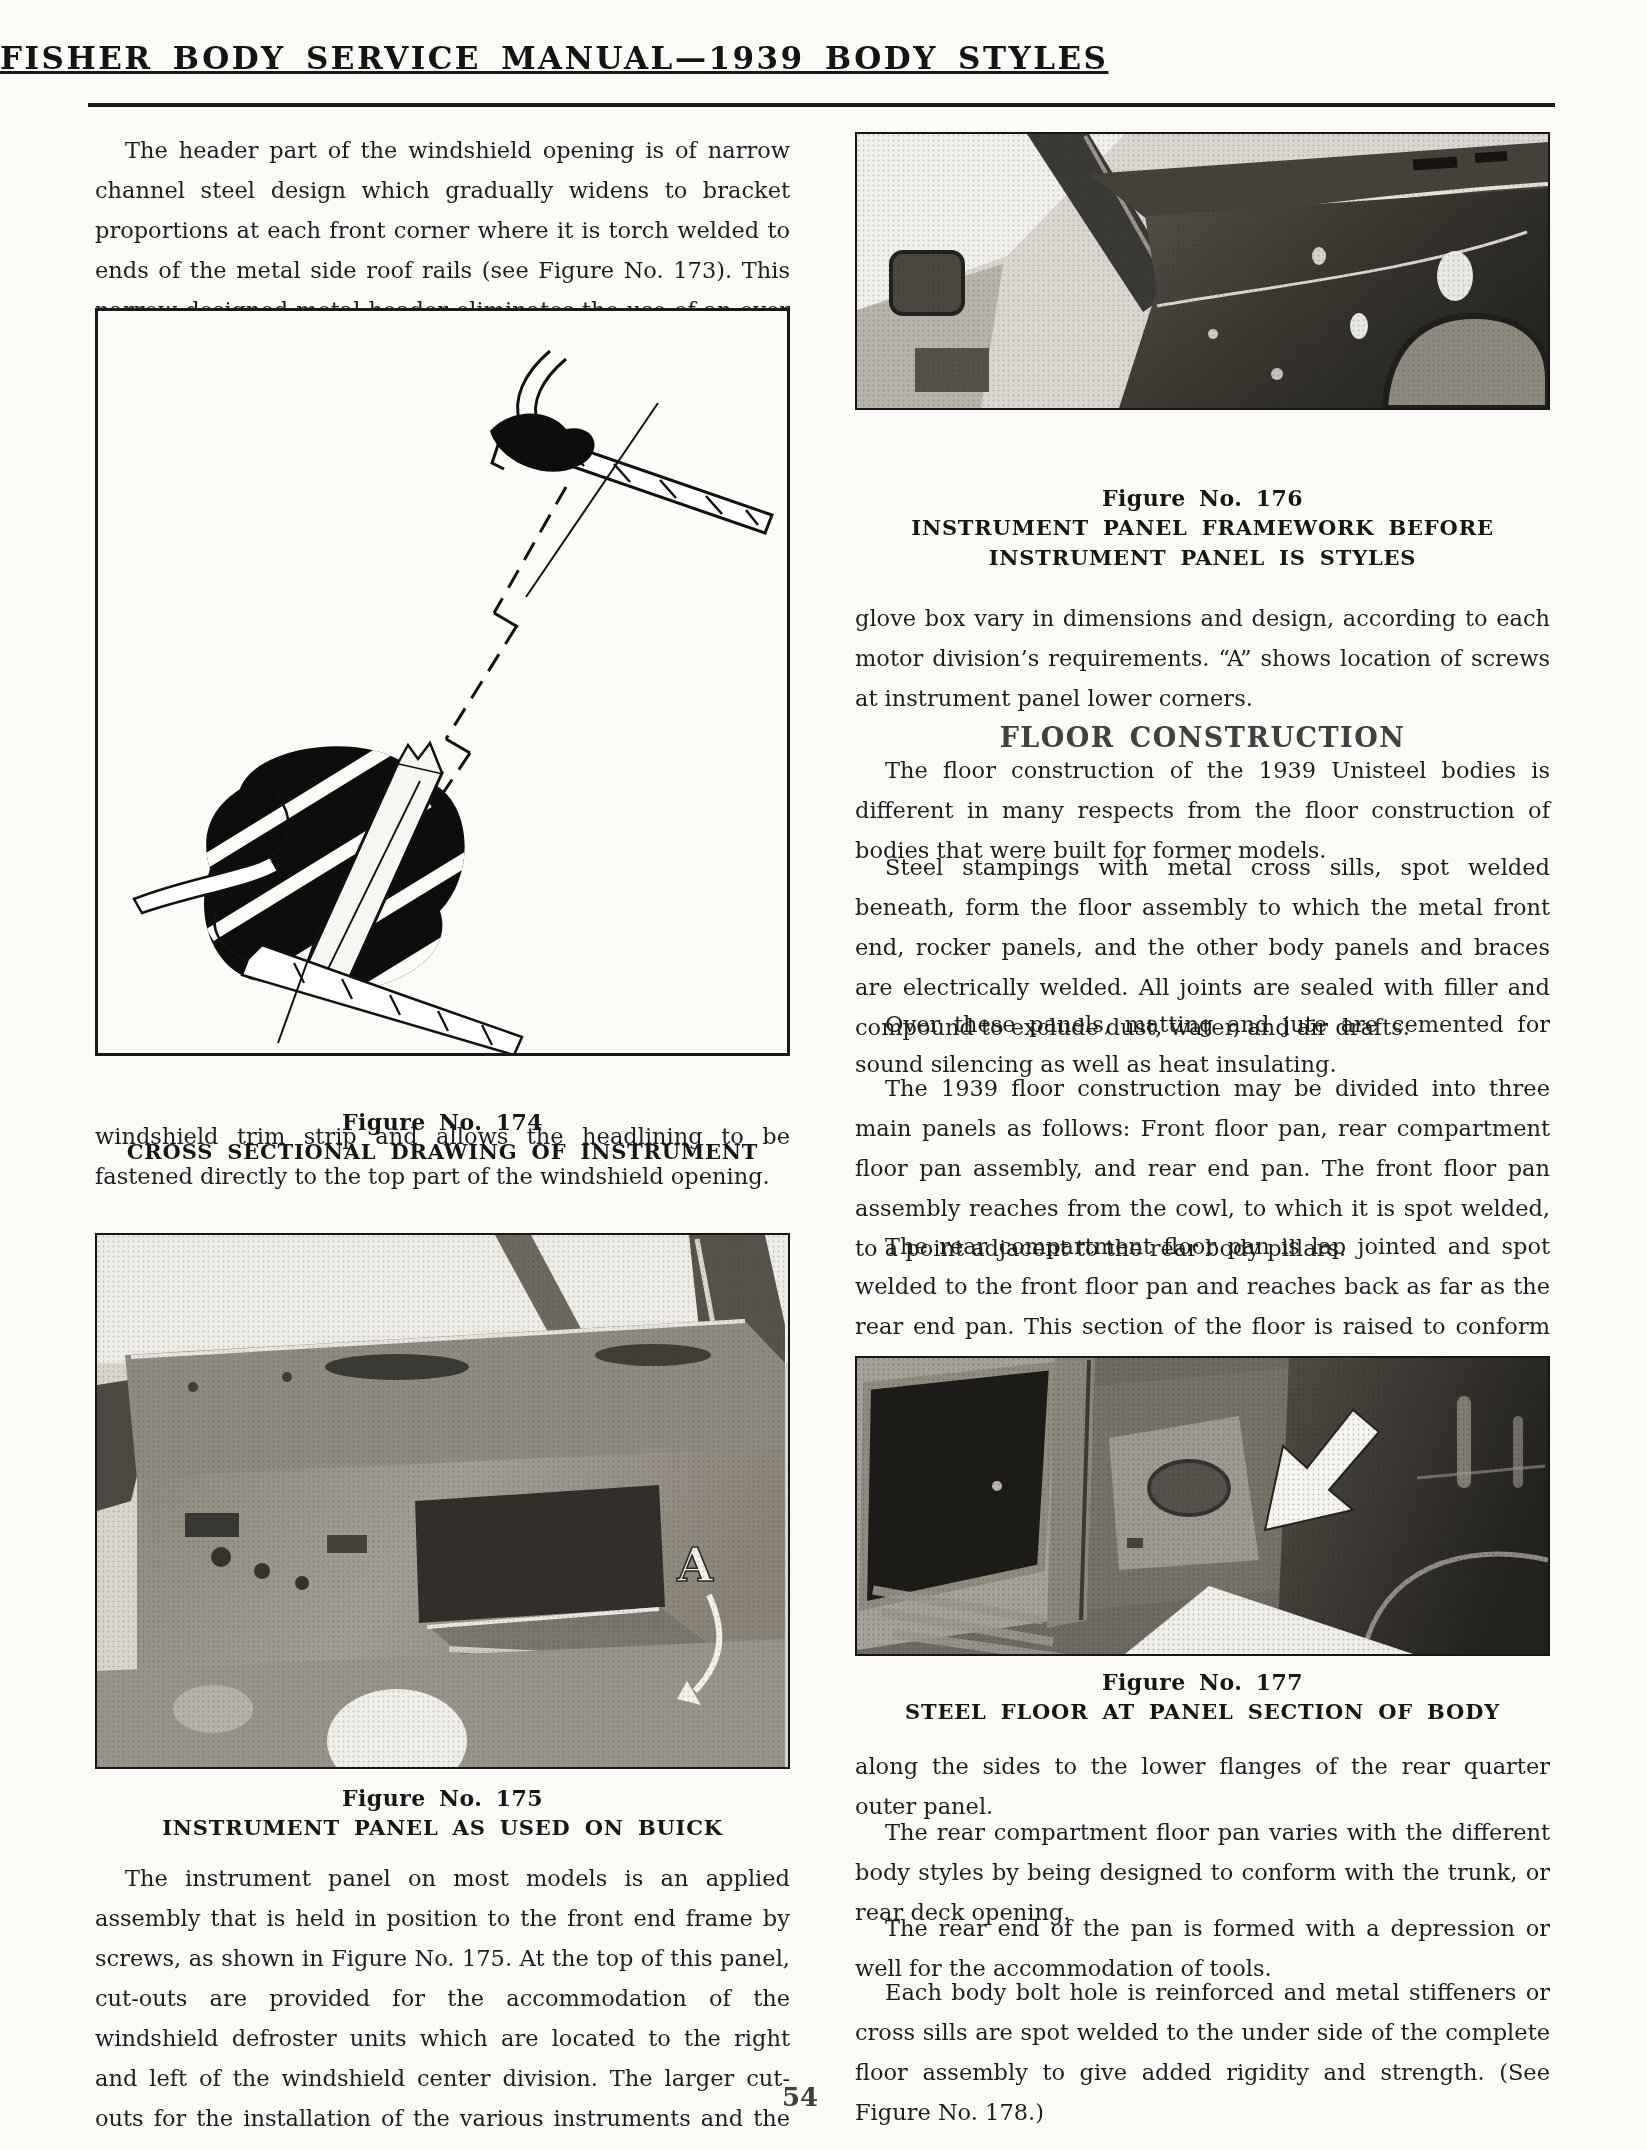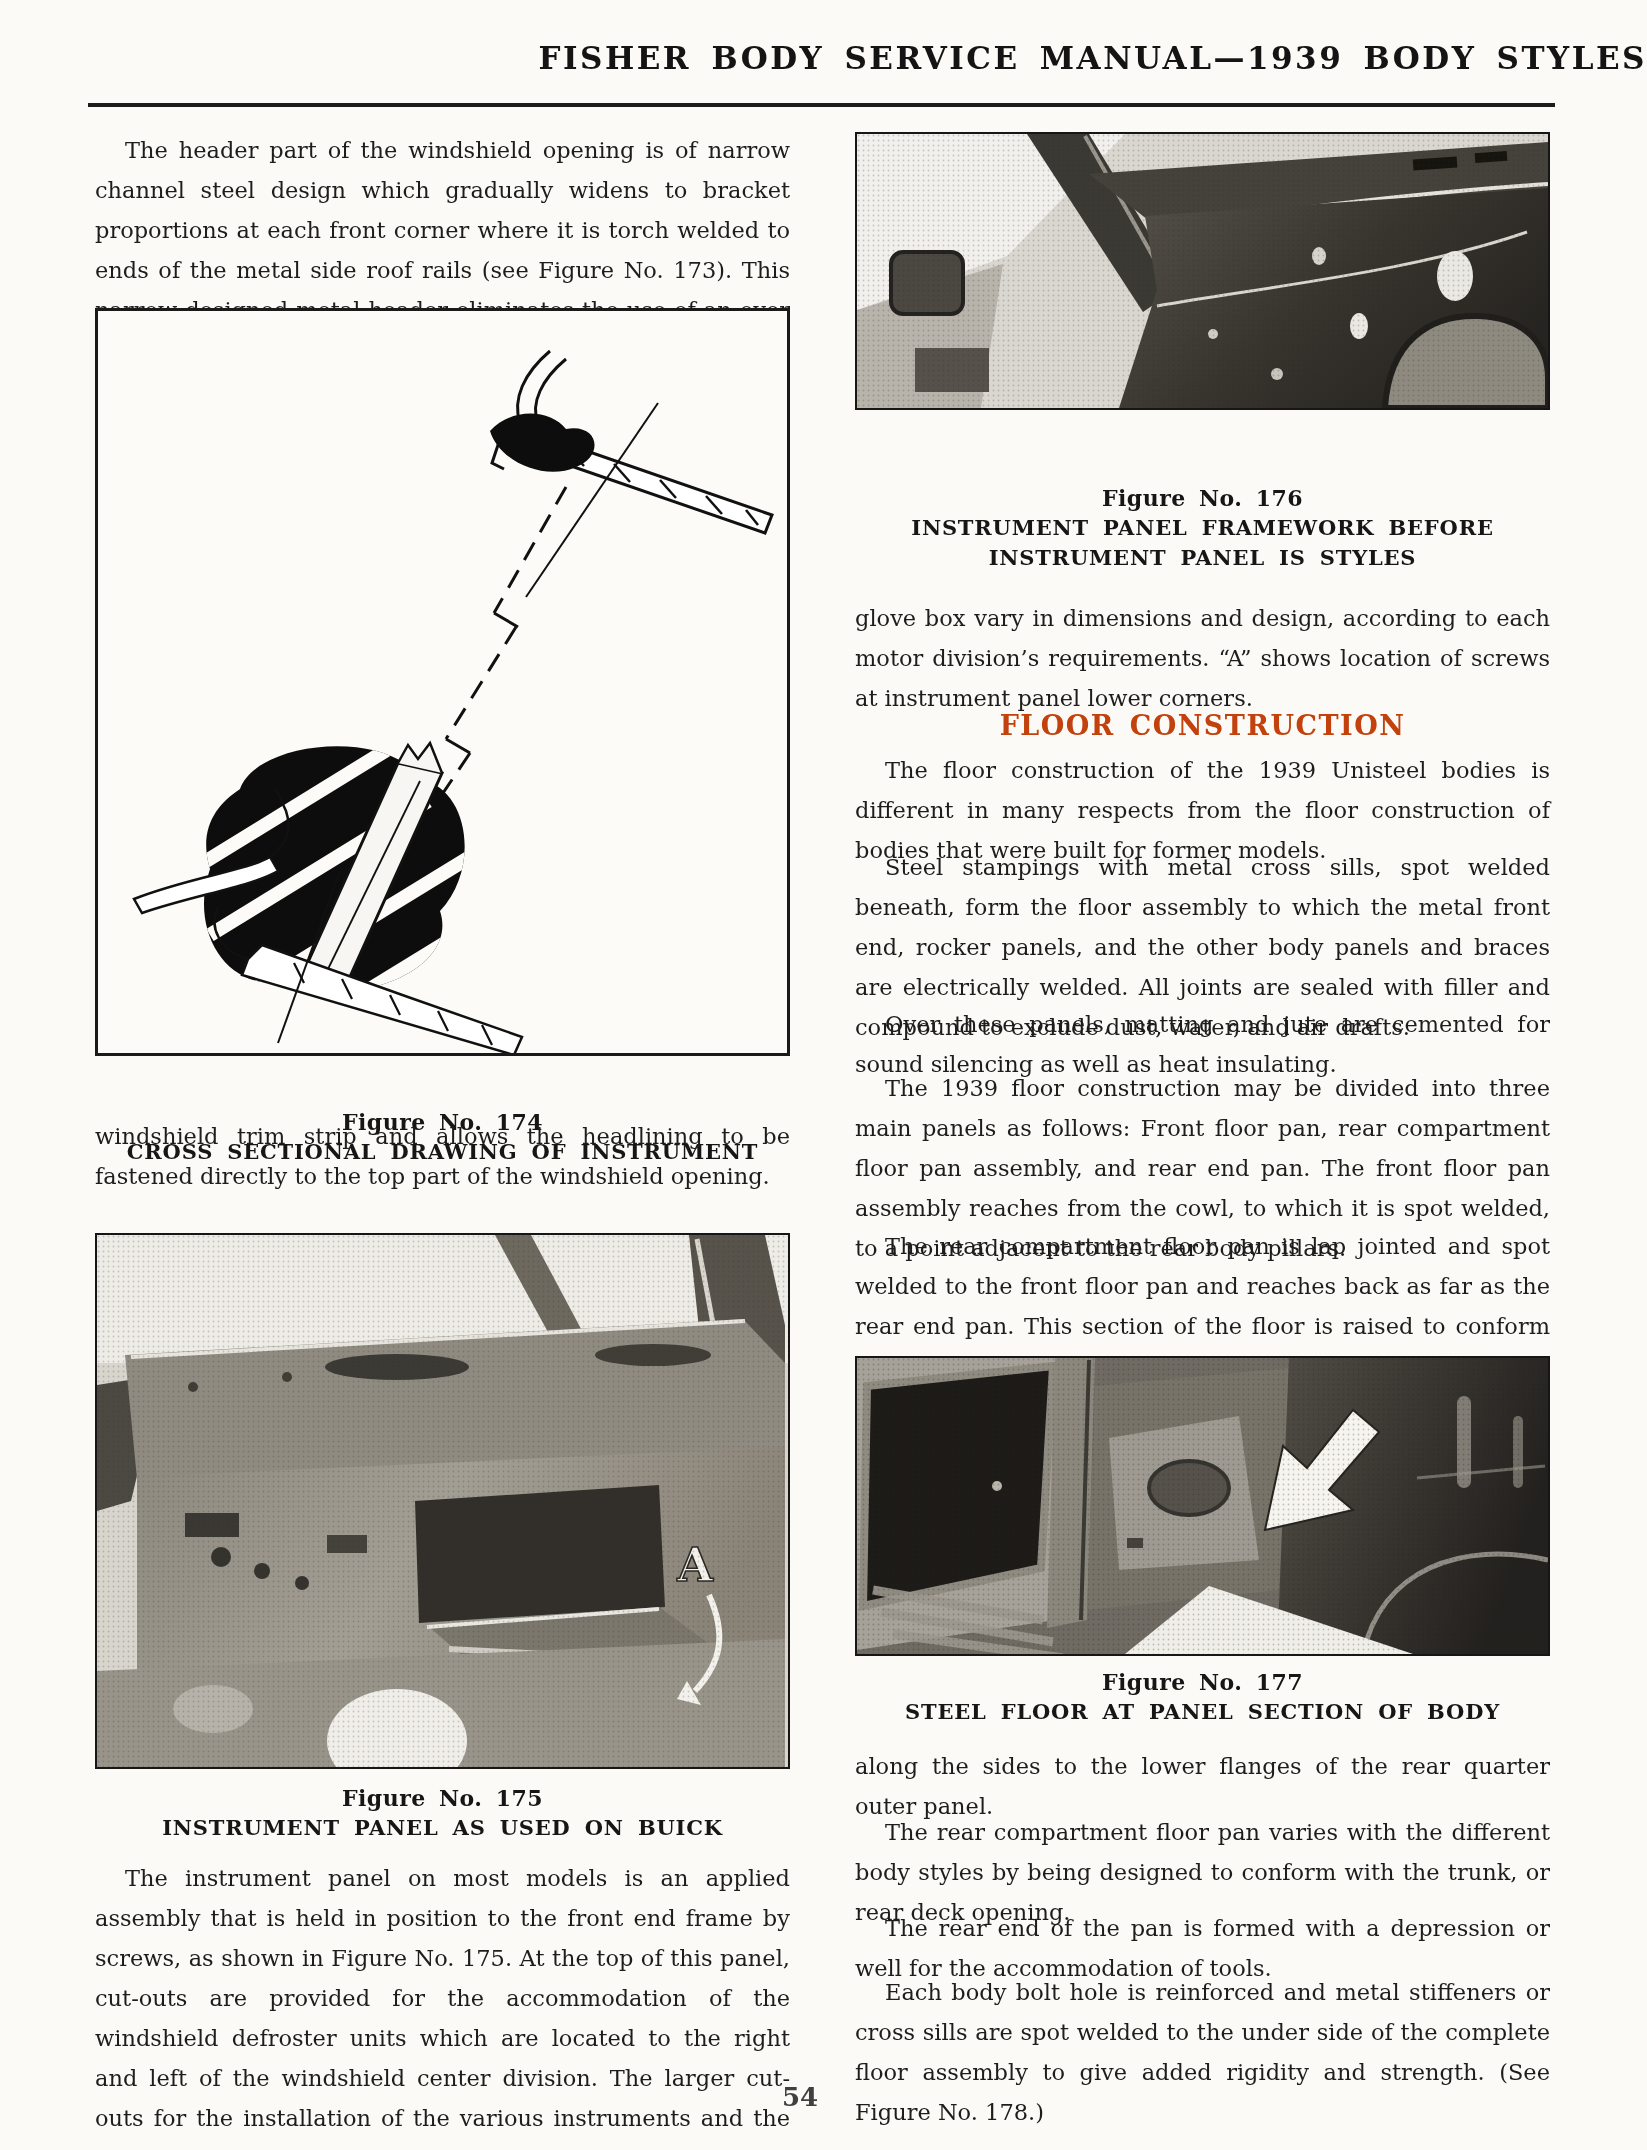--- a/index.html
+++ b/index.html
@@ -5,21 +5,21 @@
   html,body{margin:0;padding:0;background:#888;}
   .page{
     position:relative;
     width:1647px;height:2150px;
     background:#fbfaf6;
     font-family:"DejaVu Serif","Liberation Serif",serif;
     color:#1b1b1b;
     overflow:hidden;
   }
   
-  .masthead{position:absolute;left:0;top:40px;width:100%;text-align:right;}
+  .masthead{position:absolute;left:0;top:40px;width:100%;text-align:left;text-decoration:underline;}
   .masthead h1{
     margin:0;font-size:31px;font-weight:bold;letter-spacing:2.5px;word-spacing:7px;
     color:#141414;
   }
   .head-rule{position:absolute;left:88px;top:103px;width:1467px;height:4px;background:#1c1c1c;}
   
   .col{position:absolute;top:0;height:2150px;}
   .col.left{left:95px;width:695px;}
   .col.right{left:855px;width:695px;}
   .blk{position:absolute;left:0;width:100%;}
@@ -34,21 +34,21 @@
   .photo{box-sizing:border-box;border:2px solid #161616;background:#cfccc5;}
   .photo svg,.figbox svg{display:block;width:100%;height:100%;}
   .caption{ text-align:center; }
   .caption .fig-no{
     font-size:22px;font-weight:bold;letter-spacing:.5px;word-spacing:5px;line-height:29px;color:#161616;
   }
   .caption .fig-title{
     font-size:21px;font-weight:bold;letter-spacing:.8px;word-spacing:6px;line-height:30px;color:#161616;
   }
   .section-head{
-    margin:0;text-align:center;font-size:27px;font-weight:bold;letter-spacing:1.5px;word-spacing:4px;color:#c2410c;
+    margin:12px;text-align:center;font-size:27px;font-weight:bold;letter-spacing:1.5px;word-spacing:4px;color:#404040;
   }
   .page-num{
     position:absolute;left:0;top:2082px;width:1600px;text-align:center;
     font-size:26px;font-weight:bold;color:#404040;
   }
 </style>
 </head>
 <body>
 
 <div class="page">

